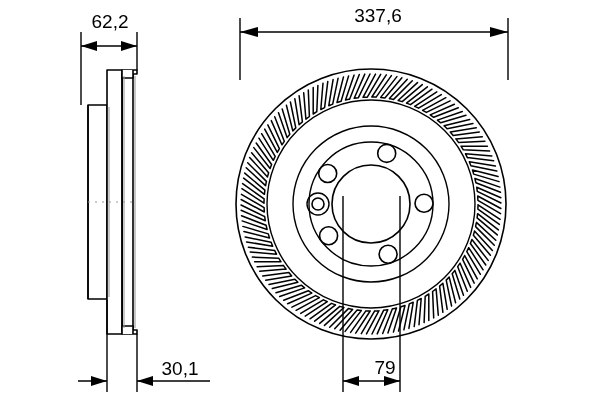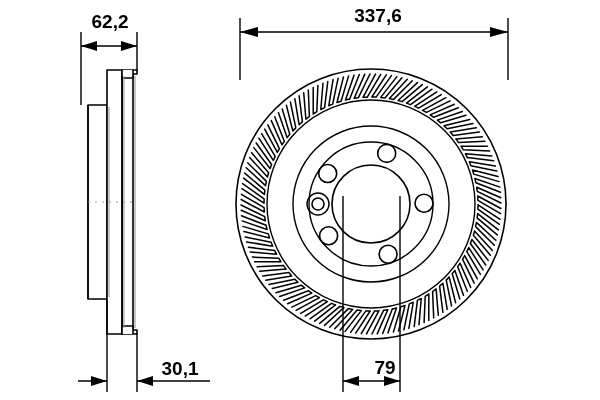--- a/index.html
+++ b/index.html
@@ -12,21 +12,20 @@
     width: 600px;
     height: 400px;
     overflow: hidden;
     font-family: "Liberation Sans", sans-serif;
   }
   #drawing-root {
     position: relative;
     width: 600px;
     height: 400px;
     background: #ffffff;
-    font-weight: bold;
   }
   svg.tech-drawing {
     display: block;
     width: 600px;
     height: 400px;
   }
   .dim-text {
     font-family: "Liberation Sans", sans-serif;
     font-size: 19px;
     fill: #000000;

